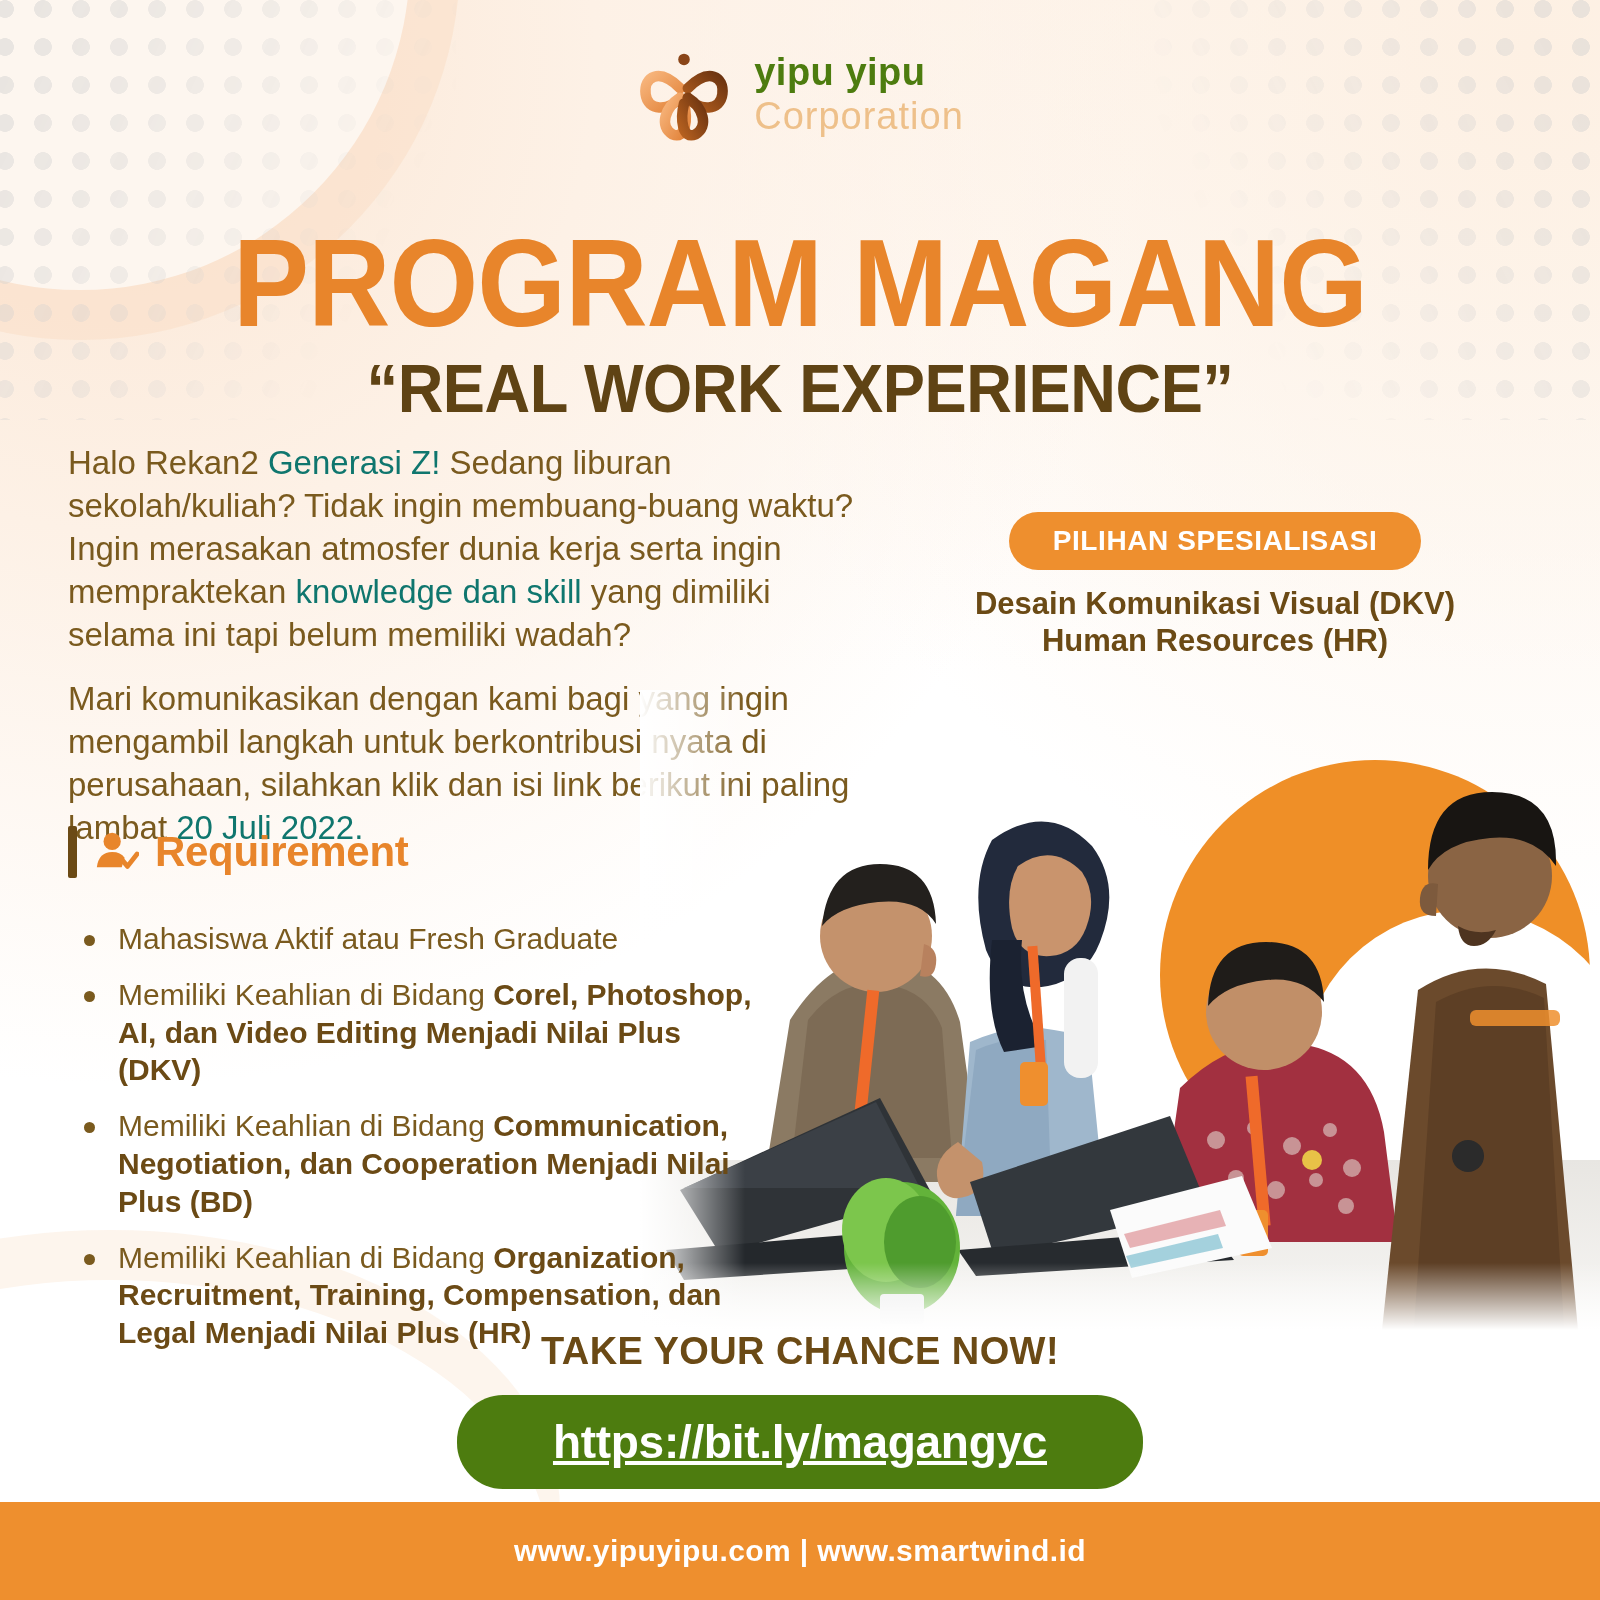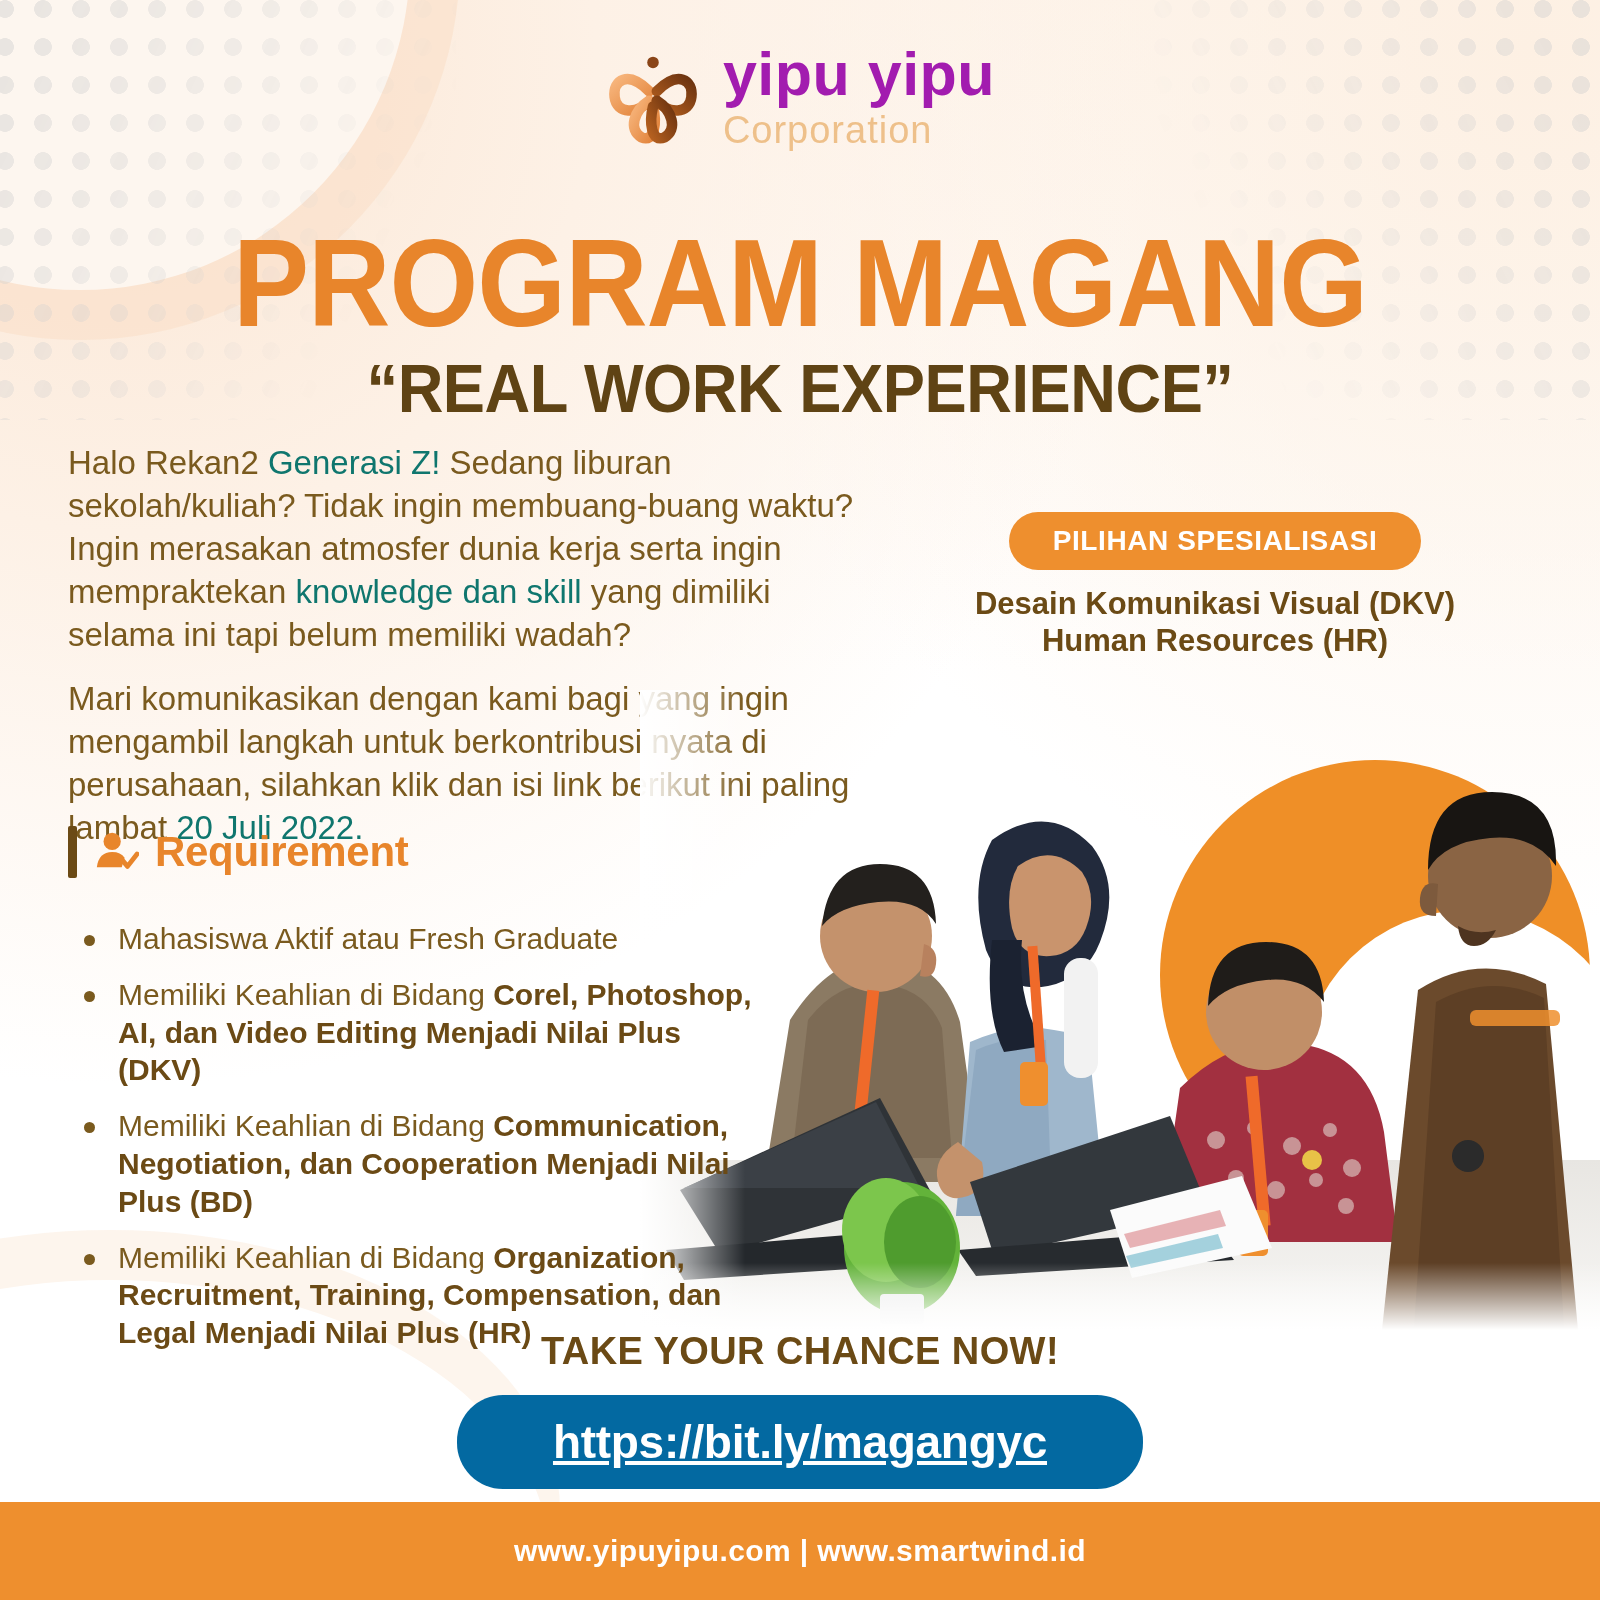--- a/index.html
+++ b/index.html
@@ -46,21 +46,21 @@
   }
   .arc-bl2{
     position:absolute;left:-330px;top:1280px;width:880px;height:560px;border-radius:50%;
     background:#ffffff;
   }
 
   
   .logo-row{position:absolute;left:0;right:0;top:44px;display:flex;justify-content:center;align-items:center;gap:22px;}
   .logo-mark{width:96px;height:100px;flex:none;}
   .logo-words{display:flex;flex-direction:column;line-height:1;}
-  .logo-name{font-size:61px;font-weight:700;color:#a21caf;letter-spacing:.5px;}
+  .logo-name{font-size:38px;font-weight:700;color:#4d7c0f;letter-spacing:.5px;}
   .logo-sub{font-size:38px;color:#eec08a;letter-spacing:1px;margin-top:6px;}
 
   
   .headline{position:absolute;left:0;right:0;top:226px;text-align:center;}
   .title-main{
     font-size:124px;line-height:.92;font-weight:700;color:#e8852b;
     letter-spacing:-1px;transform:scaleX(.92);
   }
   .title-sub{
     font-size:68px;line-height:1;font-weight:700;color:#5f4314;
@@ -100,21 +100,21 @@
   .req-list b{font-weight:700;color:#6b4a15;}
 
   
   .photo{position:absolute;left:640px;top:690px;width:960px;height:640px;overflow:hidden;}
   .photo svg{display:block;}
 
   
   .cta{position:absolute;left:0;right:0;top:1330px;text-align:center;}
   .cta-kicker{font-size:38px;font-weight:700;color:#6b4a15;letter-spacing:.4px;}
   .cta-btn{
-    display:inline-block;margin-top:22px;background:#0369a1;color:#ffffff;
+    display:inline-block;margin-top:22px;background:#4d7c0f;color:#ffffff;
     font-size:46px;font-weight:700;padding:20px 96px;border-radius:46px;letter-spacing:-.3px;
   }
 
   
   .footer{
     position:absolute;left:0;right:0;bottom:0;height:98px;background:#ee8f2e;
     display:flex;align-items:center;justify-content:center;
   }
   .footer-text{color:#ffffff;font-size:30px;font-weight:700;letter-spacing:.4px;}
 </style>

